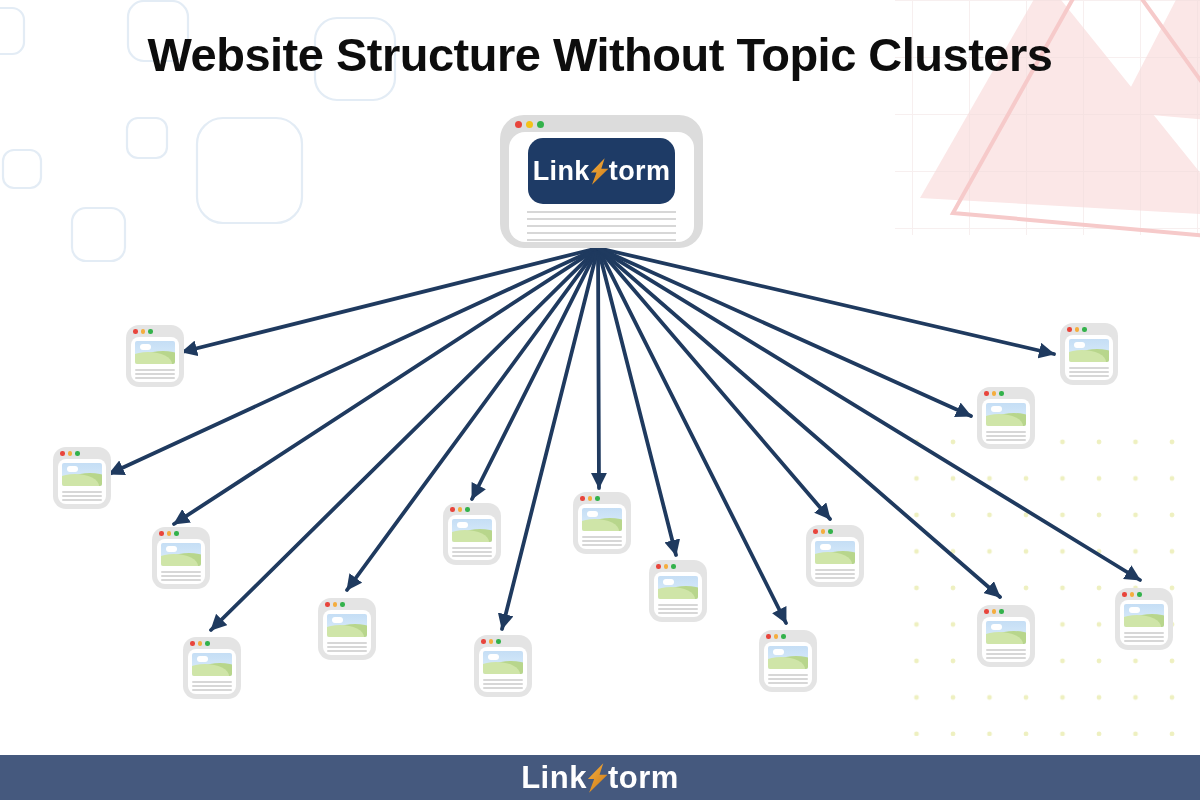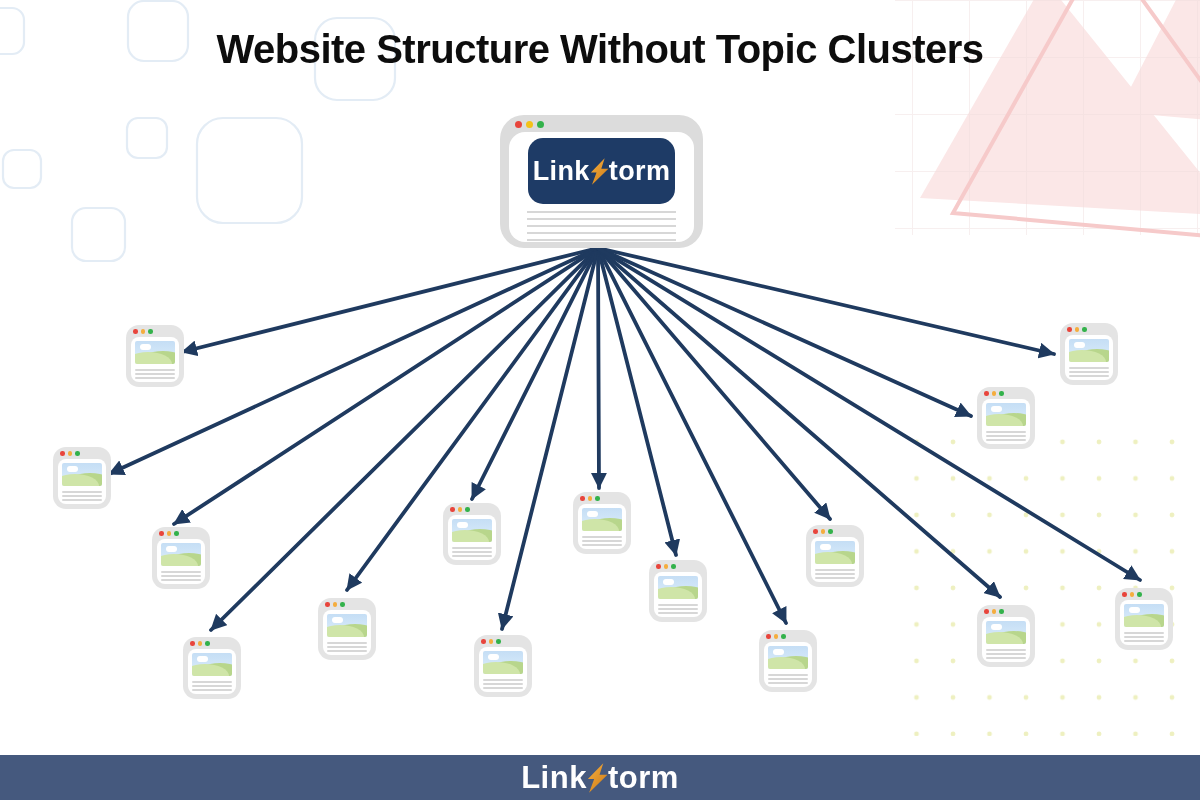--- a/index.html
+++ b/index.html
@@ -1,21 +1,21 @@
 <!DOCTYPE html>
 <html style="--title-color: #0d0d0d; --navy: #1e3b66; --arrow-navy: #1f3a5f; --bolt-orange: #f5ad3d; --bolt-orange-dark: #cd7c19; --footer-bg: #45597e; --frame-gray: #dcdcdc; --line-gray: #d7d7d7; --sky-blue: #c5def5; --hill-light: #cfe5a8; --hill-dark: #b8d68c; --dot-red: #e8453c; --dot-yellow: #f3c218; --dot-green: #33b24b; --square-outline: #e3ecf5; --pink-fill: #fbe7e7; --pink-outline: #f6caca; --grid-dot-yellow: #eef0c0;"><head>
 <meta charset="utf-8">
 <style>
   html,body{margin:0;padding:0;background:#fff;}
   .canvas{position:relative;width:1200px;height:800px;overflow:hidden;background:#fff;
           font-family:"Liberation Sans",sans-serif;}
   svg.decor, svg.arrows{position:absolute;left:0;top:0;width:1200px;height:800px;pointer-events:none;}
 
   .title{position:absolute;top:27px;left:0;width:100%;margin:0;text-align:center;
-         font-weight:700;font-size:40px;letter-spacing:-0.5px;color:var(--title-color,#0d0d0d);}
+         font-weight:700;font-size:47px;letter-spacing:-0.5px;color:var(--title-color,#0d0d0d);}
 
   
   .browser{position:absolute;left:500px;top:115px;width:203px;height:133px;
            background:var(--frame-gray,#dcdcdc);border-radius:24px;}
   .b-dots{position:absolute;top:6px;left:15px;display:flex;gap:4px;}
   .b-dots i{width:7px;height:7px;border-radius:50%;}
   .dot-r{background:var(--dot-red,#e8453c);}
   .dot-y{background:var(--dot-yellow,#f3c218);}
   .dot-g{background:var(--dot-green,#33b24b);}
   .b-inner{position:absolute;left:9px;right:9px;top:17px;bottom:6px;background:#fff;

